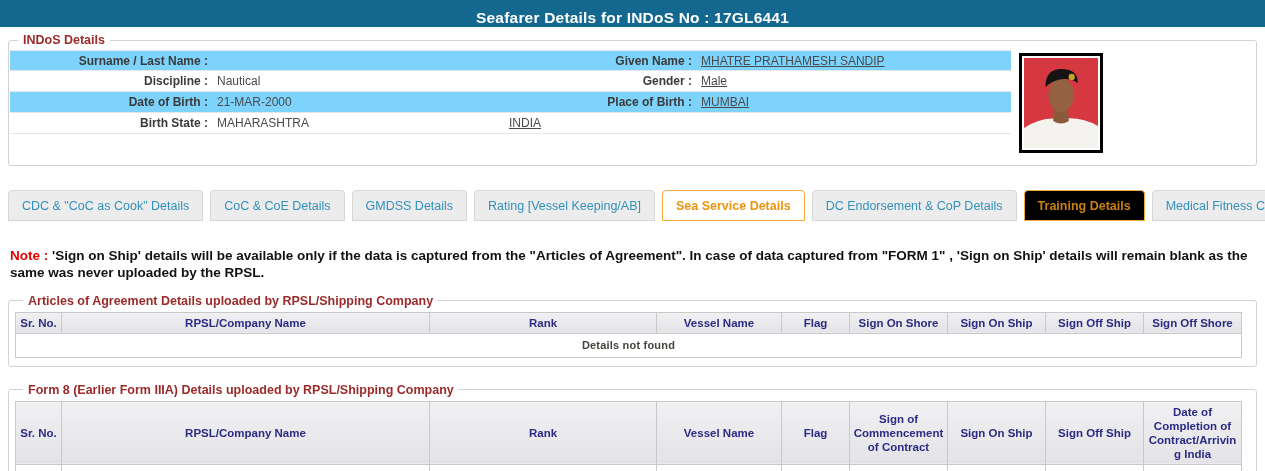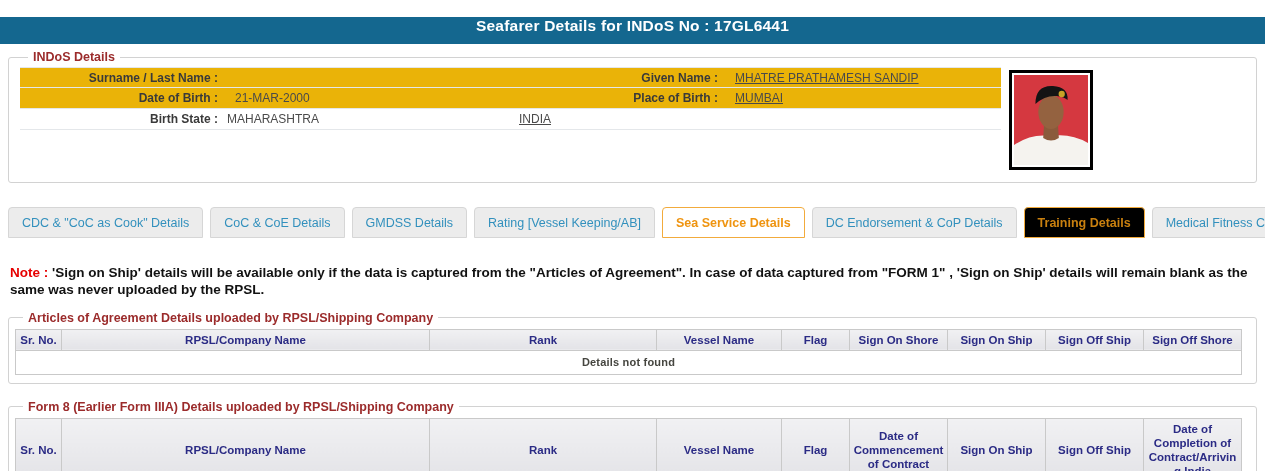--- a/index.html
+++ b/index.html
@@ -6,44 +6,44 @@
   html,body { margin:0; padding:0; background:#fff; }
   body {
     width:1265px; height:471px; overflow:hidden;
     font-family:"Liberation Sans", sans-serif;
     -webkit-font-smoothing:antialiased;
   }
 
   
   .titlebar {
     height:27px; background:#14678f; color:#fff;
-    display:flex; align-items:flex-start; justify-content:center;
-    font-size:15.5px; font-weight:bold; letter-spacing:.2px;margin-top:17px;
+    display:flex; align-items:flex-end; justify-content:center;
+    font-size:15.5px; font-weight:bold; letter-spacing:.2px;
   }
 
   
   fieldset {
     border:1px solid #d2d2d2; border-radius:3px;
     margin:0 8px; padding:0 5px 8px;
   }
   legend {
     font-size:12.5px; font-weight:bold; color:#9b2b2b;
     padding:0 5px; margin-left:8px;
   }
 
   
-  fieldset.indos { margin-top:6px; padding:0 11px 12px; }
+  fieldset.indos { margin-top:6px; padding:0 1px 12px; }
   .indos-body { display:flex; }
   .indos-rows { flex:1; margin-top:3px; }
   .detail-row {
     display:flex; height:21px; line-height:20px; font-size:12px;
     border-bottom:1px solid #e4e7ea;
   }
   .detail-row:first-child { border-top:1px solid #e4e7ea; }
-  .detail-row.odd { background:#eab308;gap:8px; }
+  .detail-row.odd { background:#7dd3fc; }
   .lbl { font-weight:bold; color:#3a3a3a; text-align:right; white-space:nowrap; }
   .val { color:#4a4a4a; padding-left:9px; white-space:nowrap; overflow:hidden; }
   .lbl.l { width:198px; } .val.l { width:292px; }
   .lbl.r { width:192px; } .val.r { flex:1;text-decoration:underline; }
   .photo-frame {
     width:84px; height:100px; margin:6px 0 0 8px;
     border:3px solid #000; background:#fff; padding:2px; flex:none;
   }
   .photo-frame svg { display:block; width:100%; height:100%; }
   .indos-spacer { width:152px; flex:none; }
@@ -98,20 +98,26 @@
 
 <fieldset class="indos">
   <legend>INDoS Details</legend>
   <div class="indos-body">
     <div class="indos-rows">
         <div class="detail-row odd">
           <span class="lbl l">Surname / Last Name :</span>
           <span class="val l"></span>
           <span class="lbl r">Given Name :</span>
           <span class="val r">MHATRE PRATHAMESH SANDIP</span>
+        </div>
+        <div class="detail-row">
+          <span class="lbl l">Discipline :</span>
+          <span class="val l">Nautical</span>
+          <span class="lbl r">Gender :</span>
+          <span class="val r">Male</span>
         </div>
         <div class="detail-row odd">
           <span class="lbl l">Date of Birth :</span>
           <span class="val l">21-MAR-2000</span>
           <span class="lbl r">Place of Birth :</span>
           <span class="val r">MUMBAI</span>
         </div>
         <div class="detail-row">
           <span class="lbl l">Birth State :</span>
           <span class="val l">MAHARASHTRA</span>
@@ -197,21 +203,21 @@
         <col style="width: 98px;">
         <col style="width: 98px;">
       </colgroup>
       <thead>
         <tr>
           <th>Sr. No.</th>
           <th>RPSL/Company Name</th>
           <th>Rank</th>
           <th>Vessel Name</th>
           <th>Flag</th>
-          <th>Date of Commencement of Contract</th>
+          <th>Sign of Commencement of Contract</th>
           <th>Sign On Ship</th>
           <th>Sign Off Ship</th>
           <th>Date of Completion of Contract/Arriving India</th>
         </tr>
       </thead>
       <tbody>
         <tr>
           <td class="al-c">1.</td>
           <td>M/S GURUKRIPA MARINE SERVICES PRIVATE LIMITED</td>
           <td>Trainee Deck Rating</td>

